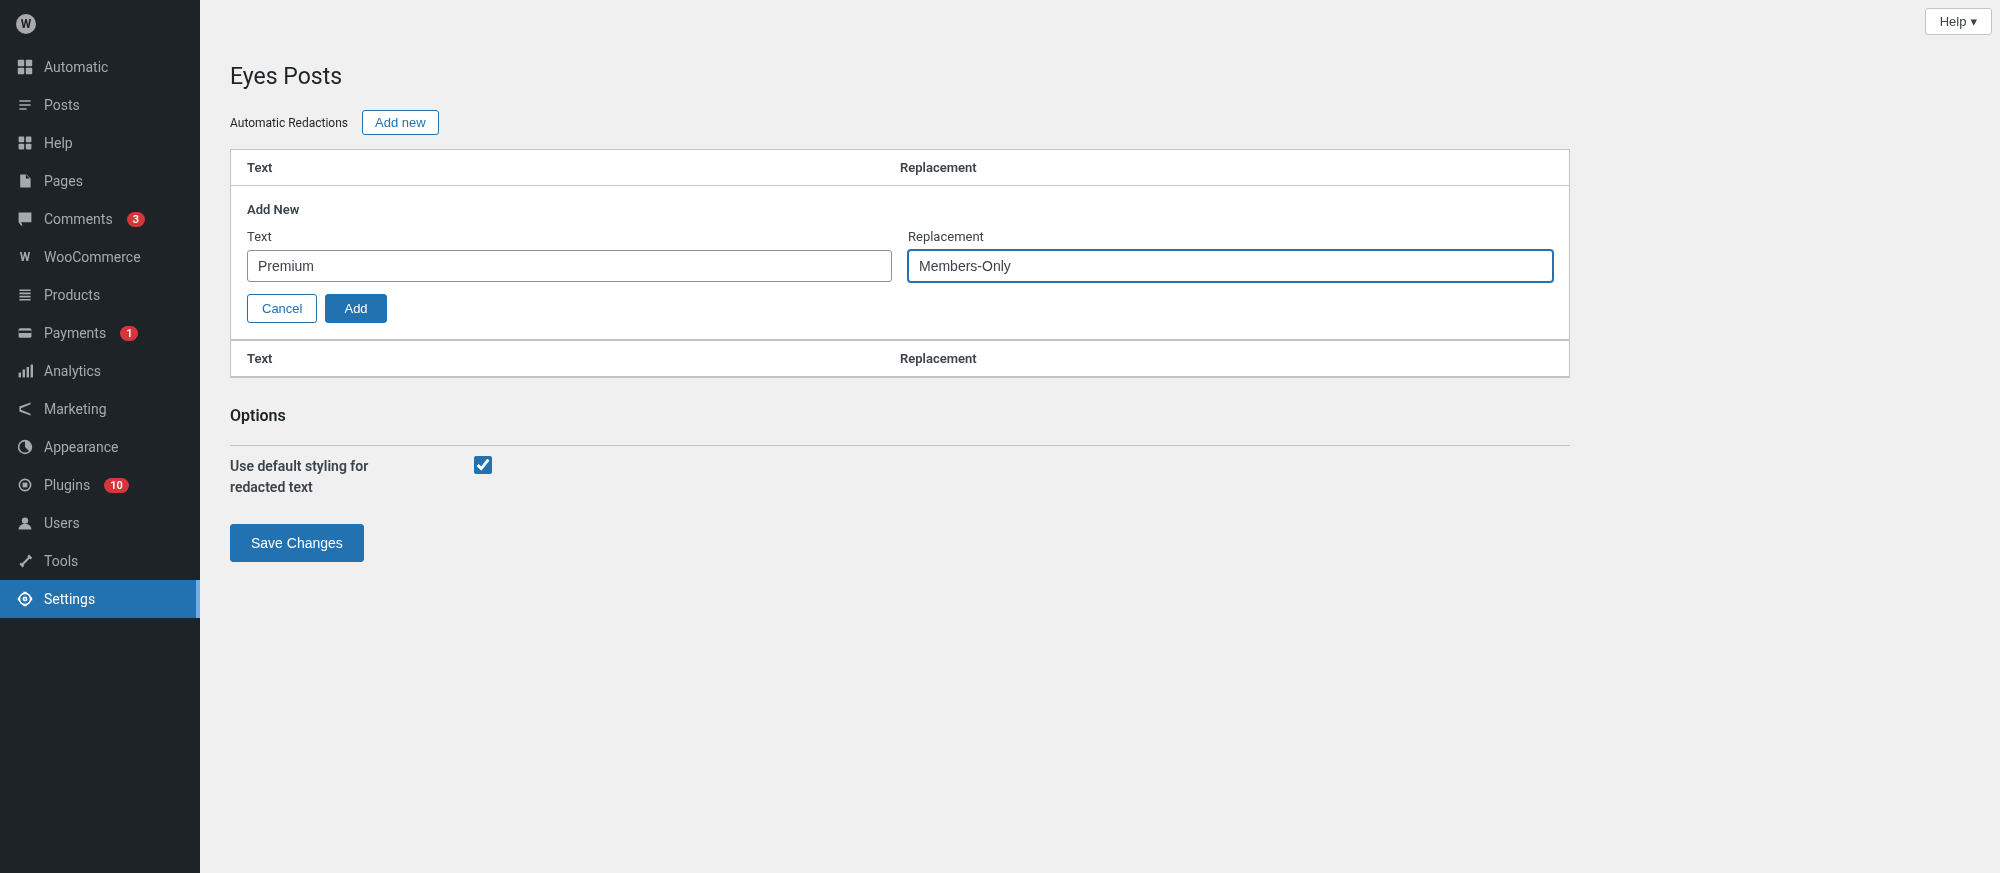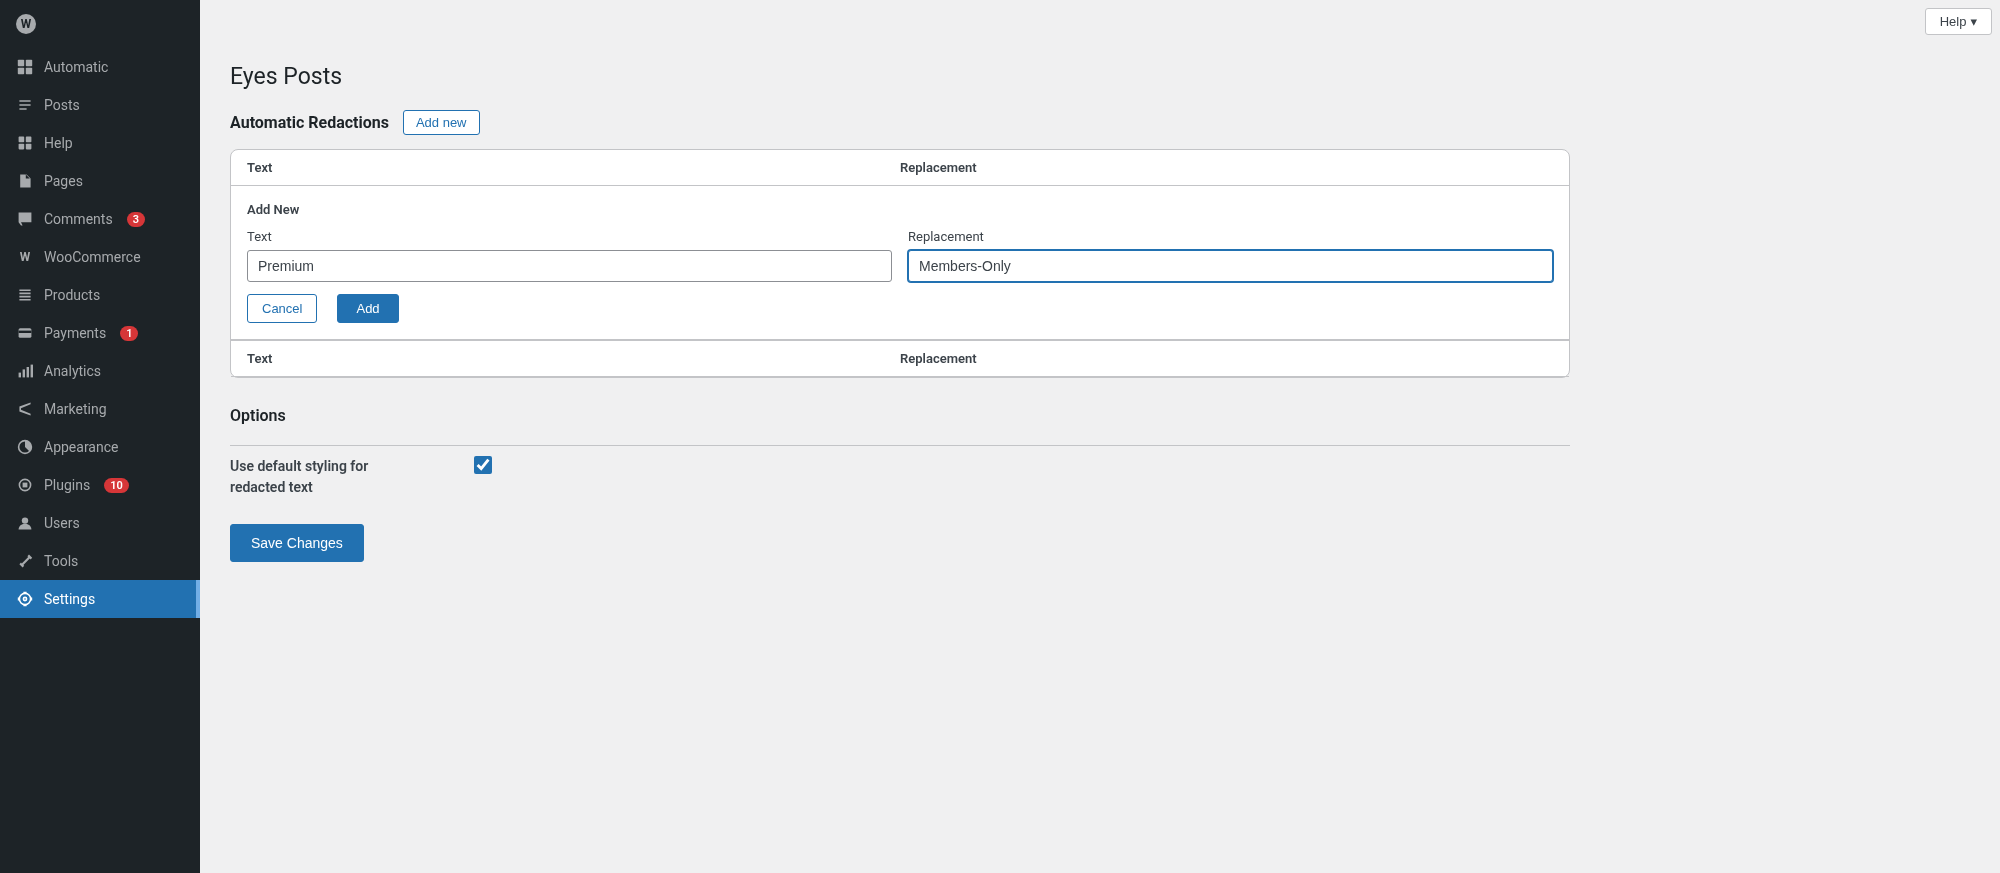--- a/index.html
+++ b/index.html
@@ -109,39 +109,39 @@
     }
 
     
     .section-header {
       display: flex;
       align-items: center;
       gap: 14px;
       margin-bottom: 0;
     }
     .section-title {
-      font-size: 16px;
-      font-weight: 700;
+      font-size: 12px;
+      font-weight: 400;
       color: #1d2327;
     }
     .add-new-btn {
       background: #fff;
       border: 1px solid #2271b1;
       color: #2271b1;
       border-radius: 3px;
       padding: 4px 12px;
       font-size: 13px;
       cursor: pointer;
     }
 
     .table-container {
       background: #fff;
       border: 1px solid #c3c4c7;
       margin-top: 14px;
-      border-radius: 8px;
+      border-radius: 0;
     }
     .table-header {
       display: flex;
       border-bottom: 1px solid #c3c4c7;
       padding: 10px 16px;
     }
     .table-header .col-text {
       flex: 1;
       font-weight: 600;
       color: #3c434a;
@@ -190,21 +190,21 @@
       color: #3c434a;
       width: 100%;
       outline: none;
     }
     .form-field input.focused {
       border-color: #2271b1;
       box-shadow: 0 0 0 1px #2271b1;
     }
     .form-actions {
       display: flex;
-      gap: 20px;
+      gap: 8px;
       margin-top: 4px;
     }
     .cancel-btn {
       background: #fff;
       border: 1px solid #2271b1;
       color: #2271b1;
       border-radius: 3px;
       padding: 6px 14px;
       font-size: 13px;
       cursor: pointer;

